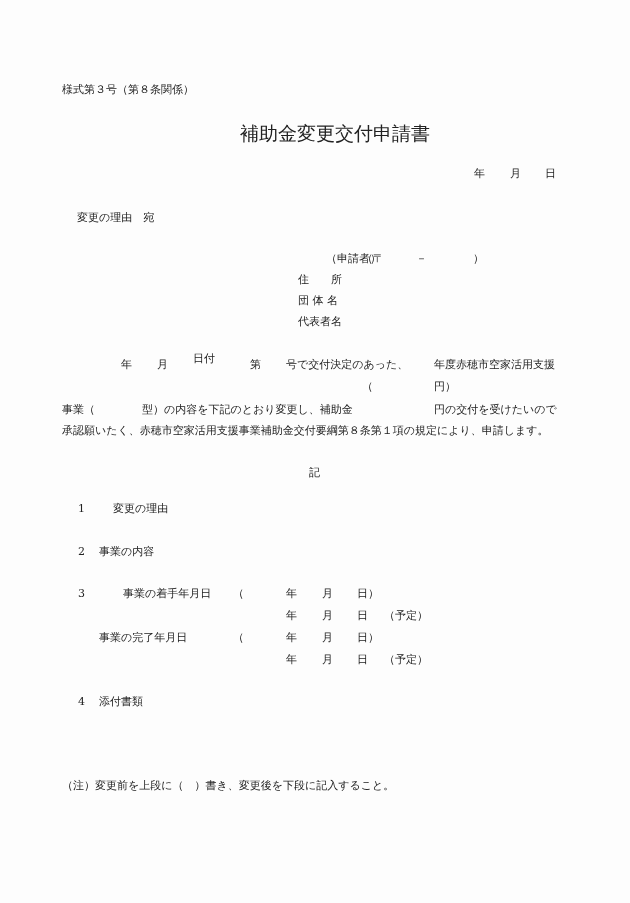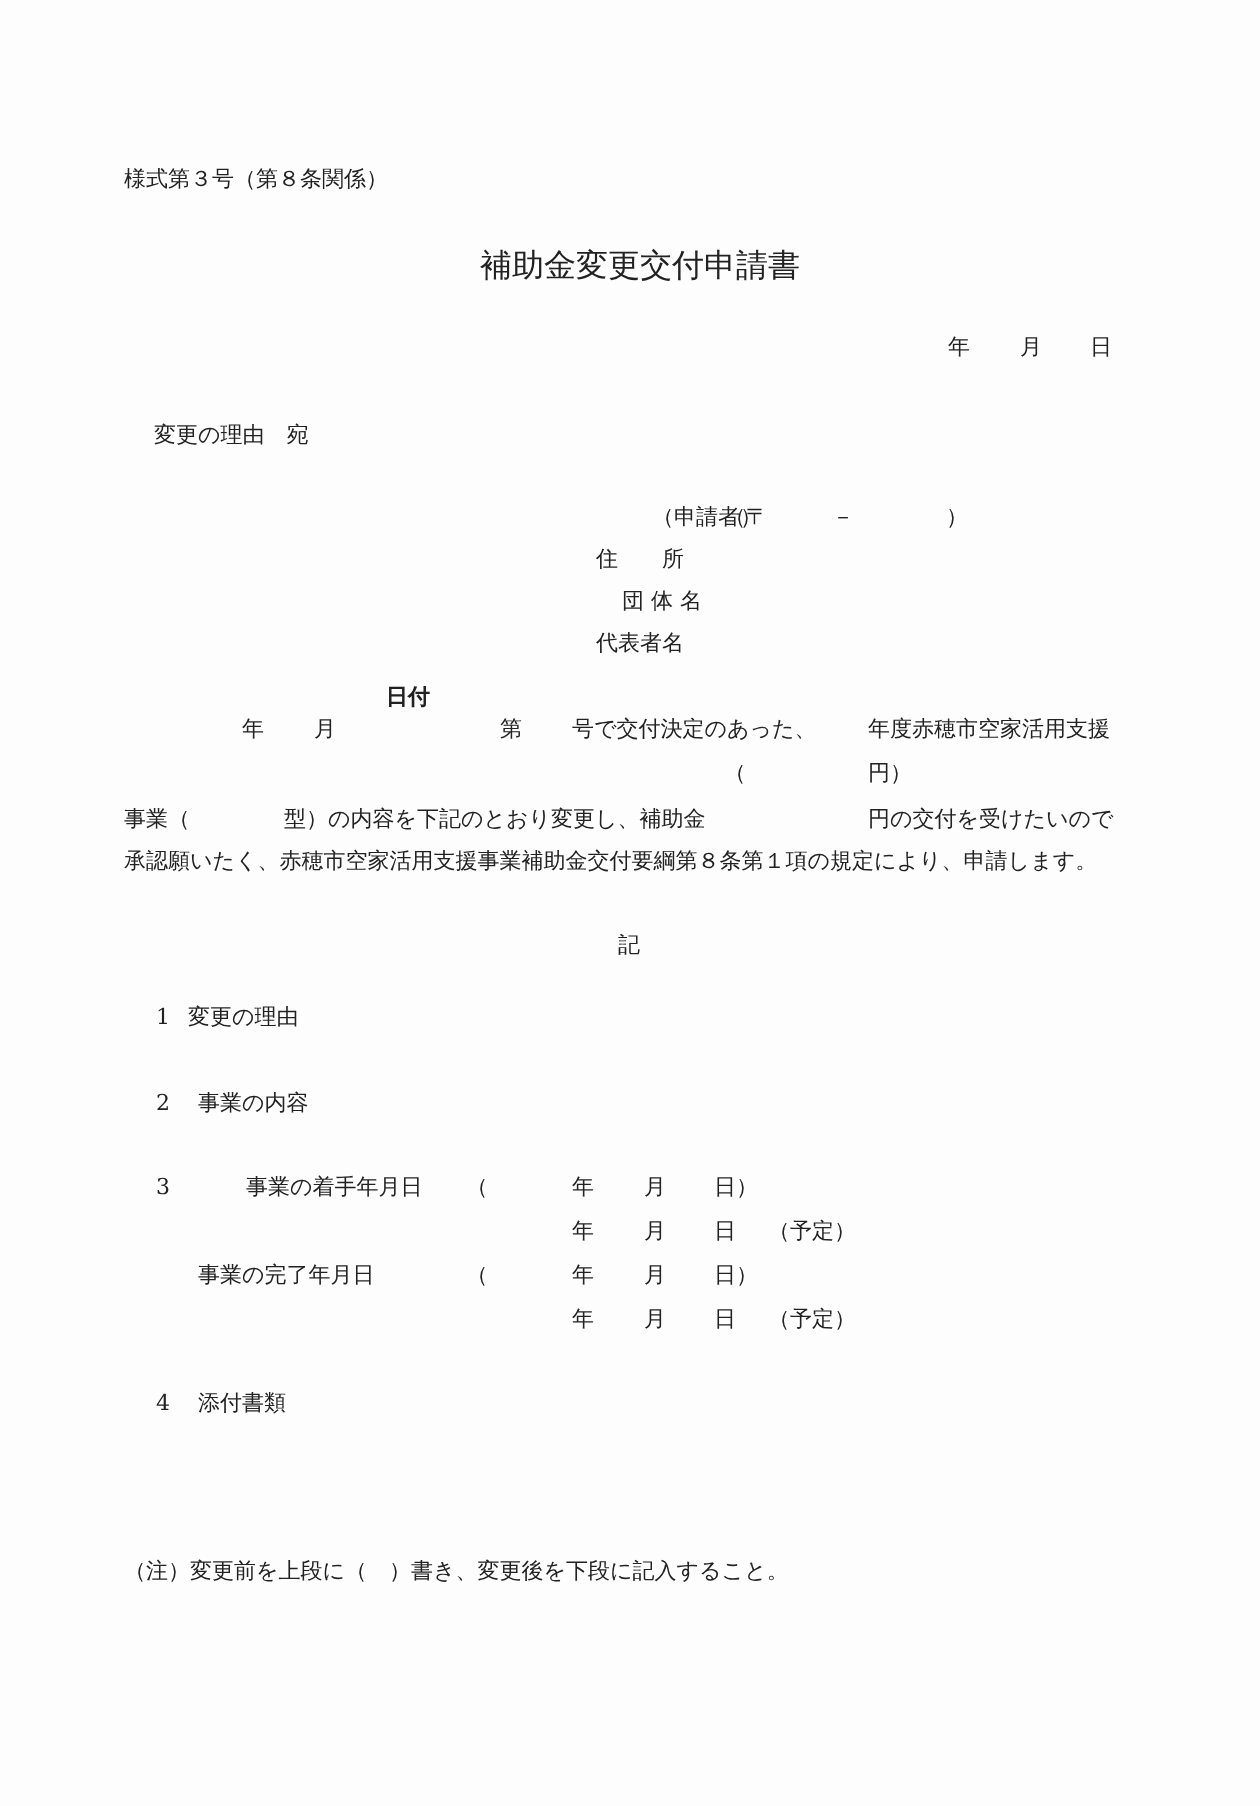--- a/index.html
+++ b/index.html
@@ -1,19 +1,19 @@
 <!DOCTYPE html>
 <html><head>
 <meta charset="utf-8">
 <style>
   html, body { margin:0; padding:0; }
   body { width:630px; height:903px; background:#fdfdfd; position:relative; overflow:hidden;
     font-family: "DejaVu Serif", "Liberation Serif", serif; color:#222; font-size:11px; }
   .t { position:absolute; white-space:pre; line-height:14px; }
-  .title { font-size:16px; line-height:18px; }
+  .title { font-size:19px; line-height:18px; }
 </style>
 </head>
 <body>
 
 <div class="t" style="left:62px;top:83px;">様式第３号（第８条関係）</div>
 <div class="t title" style="left:240px;top:124px;">補助金変更交付申請書</div>
 
 <div>
   <div class="t" style="left:474px;top:167px;">年</div>
   <div class="t" style="left:510px;top:167px;">月</div>
@@ -21,44 +21,44 @@
 </div>
 
 <div class="t" style="left:77px;top:211px;">変更の理由　宛</div>
 
 <div>
   <div class="t" style="left:298px;top:252px;margin-left:28px;">（申請者）</div>
   <div class="t" style="left:362px;top:252px;">（〒</div>
   <div class="t" style="left:416px;top:252px;">－</div>
   <div class="t" style="left:473px;top:252px;">）</div>
   <div class="t" style="left:298px;top:273px;">住　　所</div>
-  <div class="t" style="left:311px;top:294px;">団 体 名</div>
+  <div class="t" style="left:298px;top:294px;">団 体 名</div>
   <div class="t" style="left:298px;top:315px;">代表者名</div>
 </div>
 
 <div>
   <div class="t" style="left:121px;top:358px;">年</div>
   <div class="t" style="left:157px;top:358px;">月</div>
-  <div class="t" style="left:193px;top:342px;font-weight:bold;">日付</div>
+  <div class="t" style="left:193px;top:352px;">日付</div>
   <div class="t" style="left:250px;top:358px;">第</div>
   <div class="t" style="left:286px;top:358px;">号で交付決定のあった、</div>
   <div class="t" style="left:434px;top:358px;">年度赤穂市空家活用支援</div>
   <div class="t" style="left:362px;top:380px;">（</div>
   <div class="t" style="left:434px;top:380px;">円）</div>
   <div class="t" style="left:62px;top:403px;">事業（</div>
   <div class="t" style="left:142px;top:403px;">型）の内容を下記のとおり変更し、補助金</div>
   <div class="t" style="left:434px;top:403px;">円の交付を受けたいので</div>
   <div class="t" style="left:62px;top:424px;">承認願いたく、赤穂市空家活用支援事業補助金交付要綱第８条第１項の規定により、申請します。</div>
 </div>
 
 <div class="t" style="left:309px;top:466px;">記</div>
 
 <div>
   <div class="t" style="left:78px;top:502px;">1</div>
-  <div class="t" style="left:94px;top:502px;">変更の理由</div>
+  <div class="t" style="left:113px;top:502px;">変更の理由</div>
   <div class="t" style="left:78px;top:545px;">2</div>
   <div class="t" style="left:99px;top:545px;">事業の内容</div>
 
   <div class="t" style="left:78px;top:587px;">3</div>
   <div class="t" style="left:99px;top:587px;margin-left:24px;">事業の着手年月日</div>
   <div class="t" style="left:233px;top:587px;">（</div>
   <div class="t" style="left:286px;top:587px;">年</div>
   <div class="t" style="left:322px;top:587px;">月</div>
   <div class="t" style="left:357px;top:587px;">日）</div>
 

